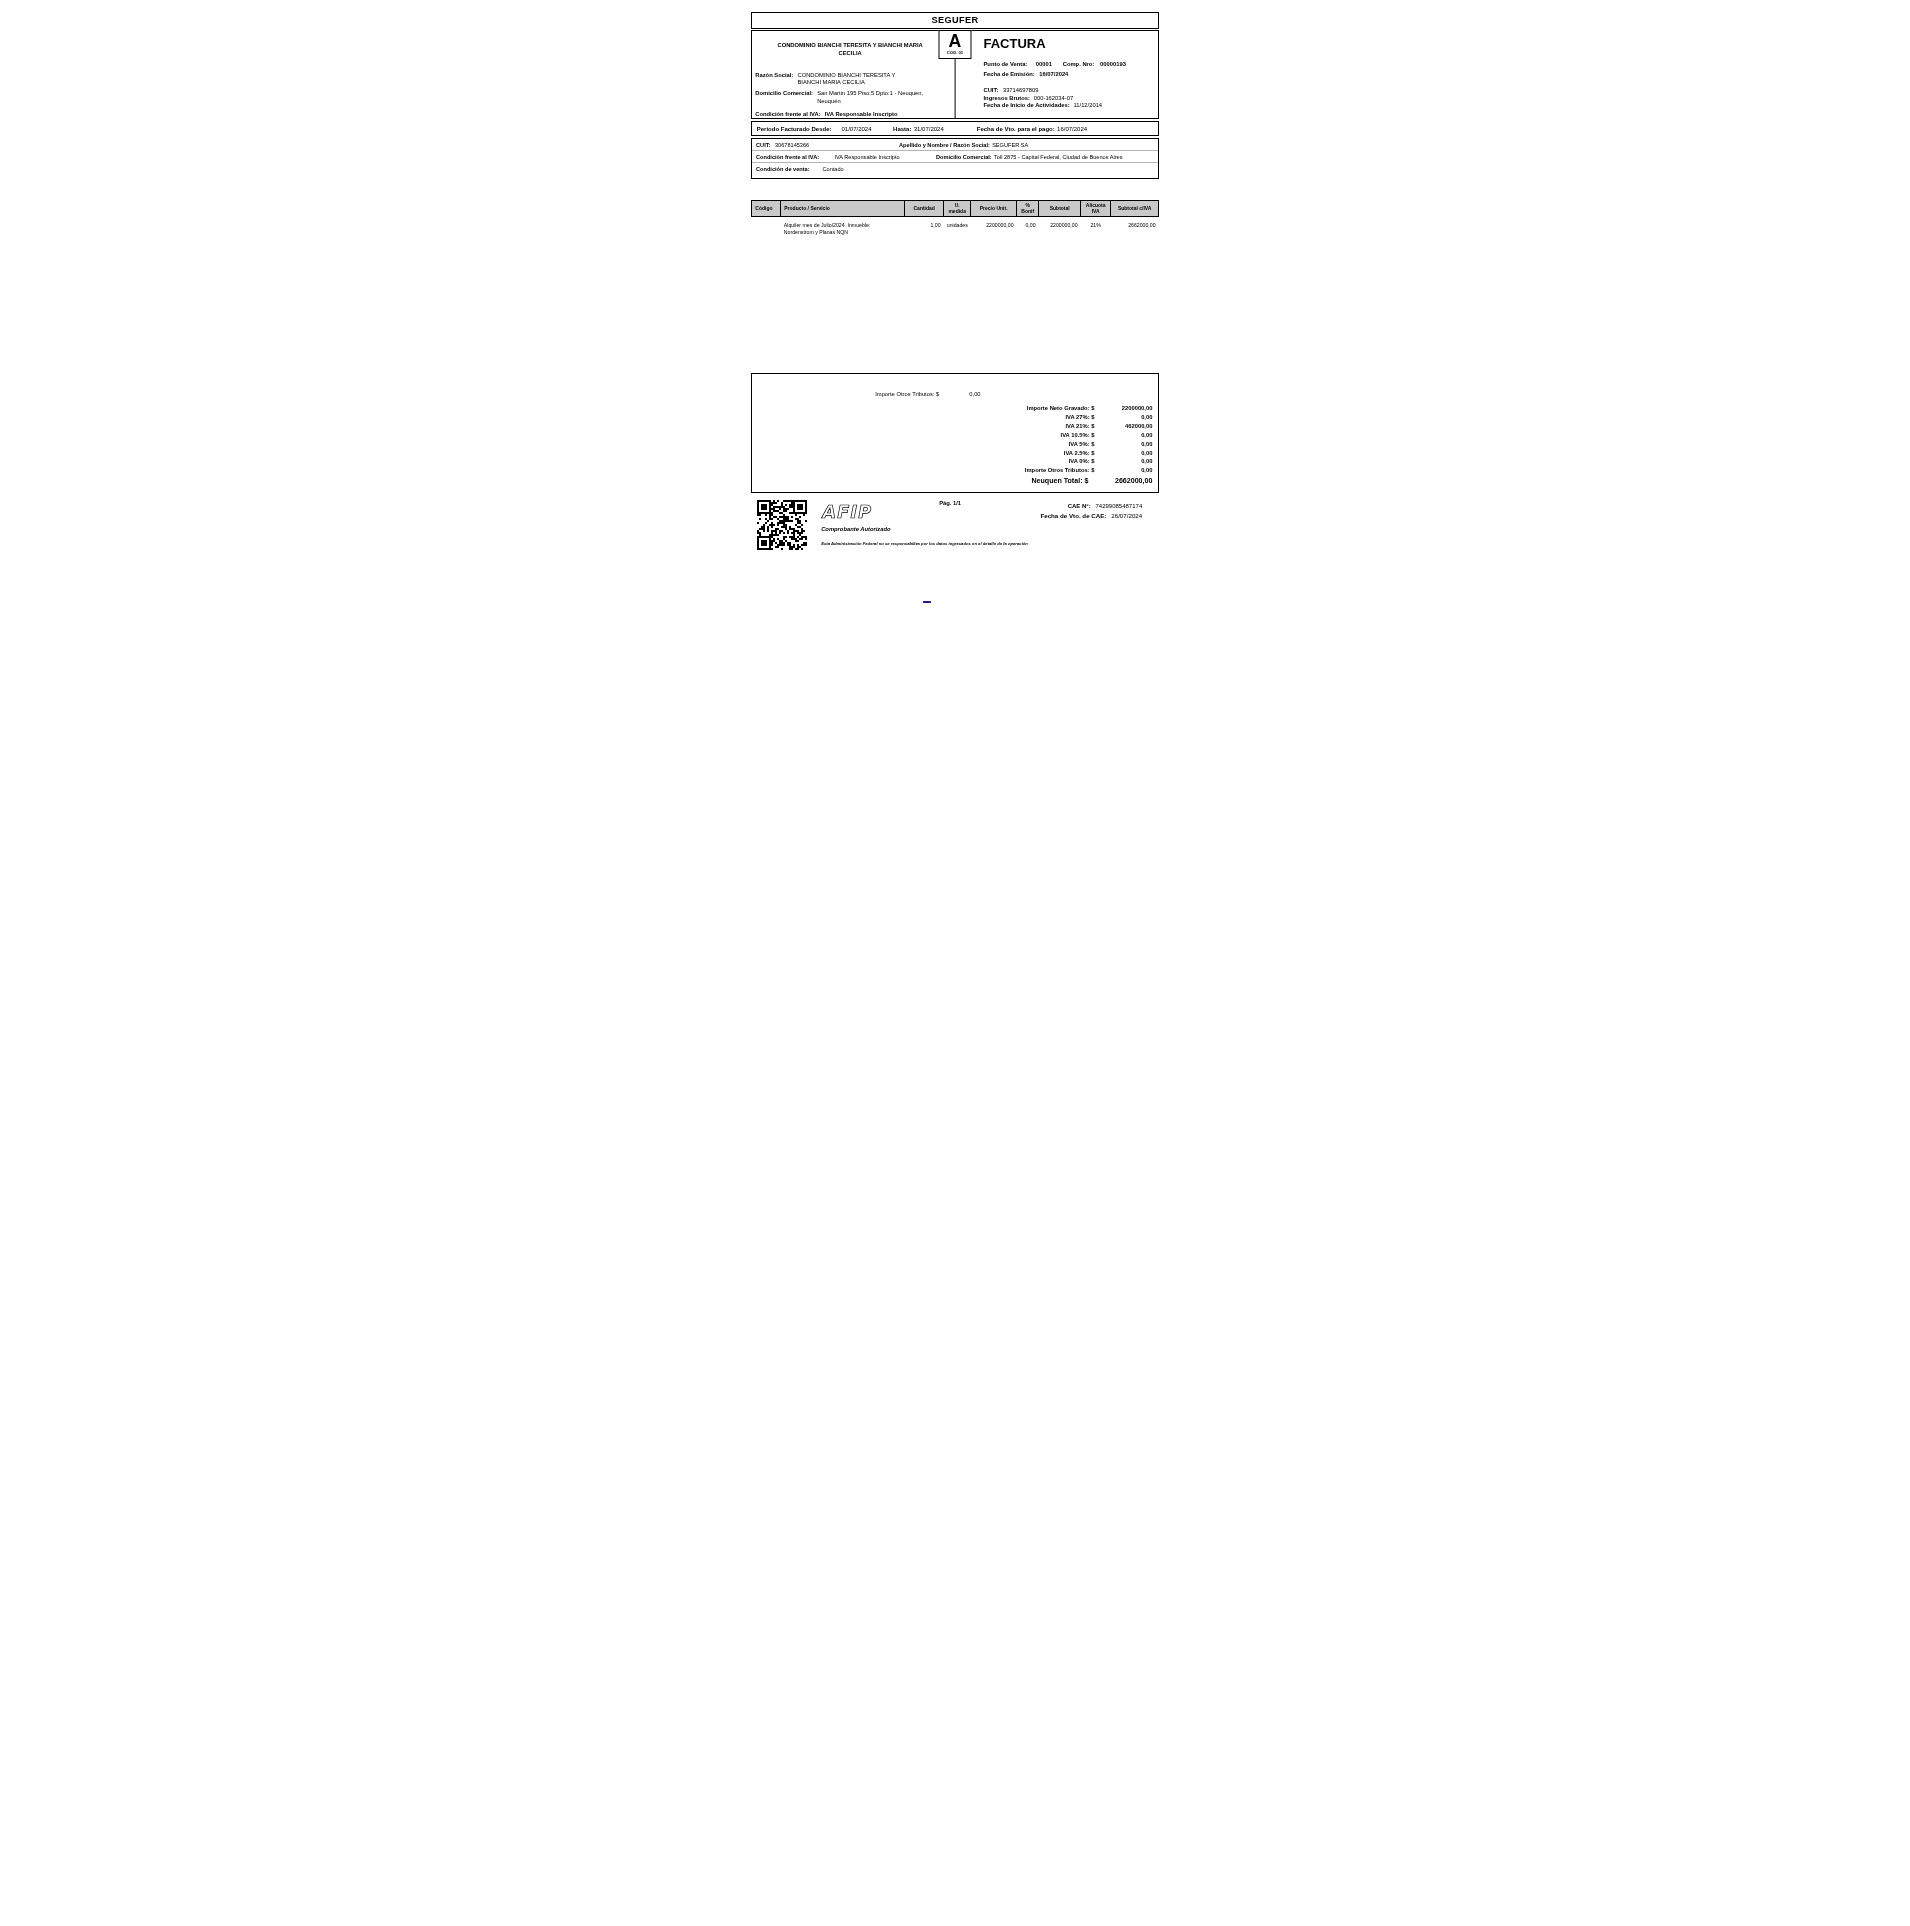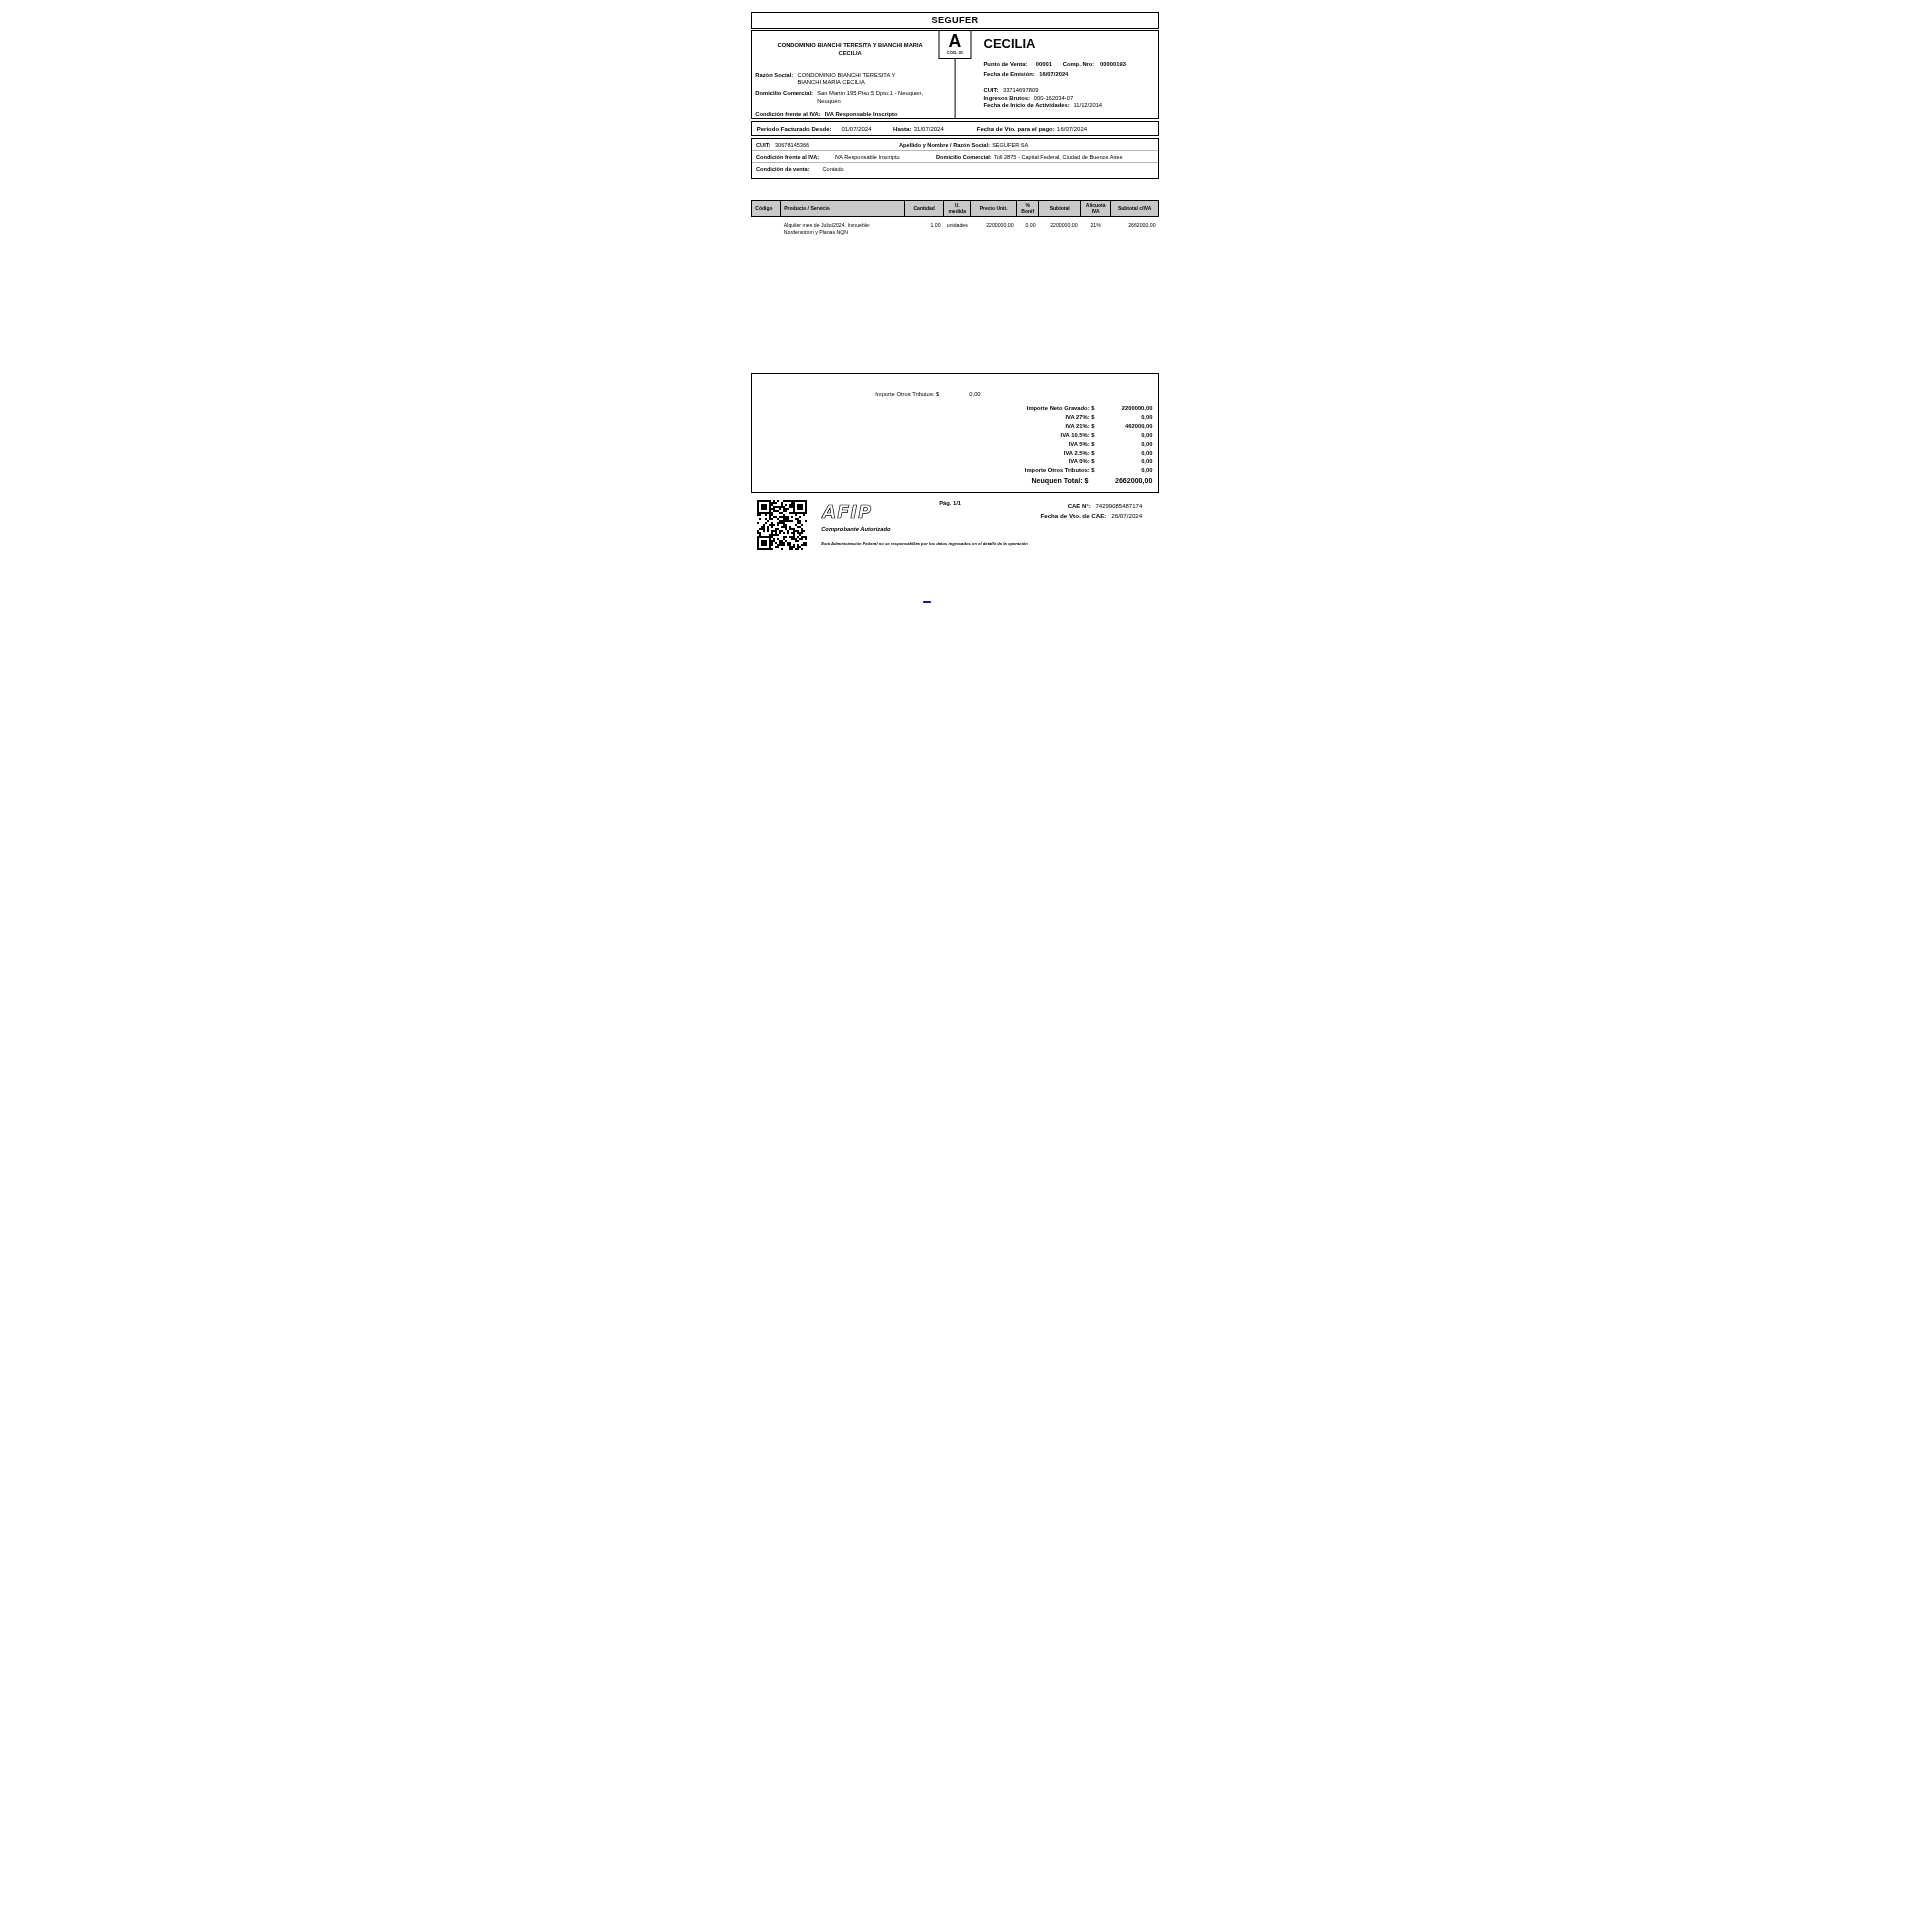--- a/index.html
+++ b/index.html
@@ -190,21 +190,21 @@
           <span class="hl-label">Domicilio Comercial:</span>
           <span class="hl-value">San Martin 195 Piso:5 Dpto:1 - Neuquen, Neuquén</span>
         </div>
         <div class="hl-row row-condicion">
           <span class="hl-label">Condición frente al IVA:</span>
           <span class="hl-value">IVA Responsable Inscripto</span>
         </div>
       </div>
 
       <div class="header-right">
-        <div class="factura-title">CECILIA</div>
+        <div class="factura-title">FACTURA</div>
 
         <div class="hr-row row-pv">
           <span class="b">Punto de Venta:</span>
           <span class="v1">00001</span>
           <span class="b l2">Comp. Nro:</span>
           <span class="v2">00000193</span>
         </div>
 
         <div class="hr-row row-fe">
           <span class="b">Fecha de Emisión:</span>

